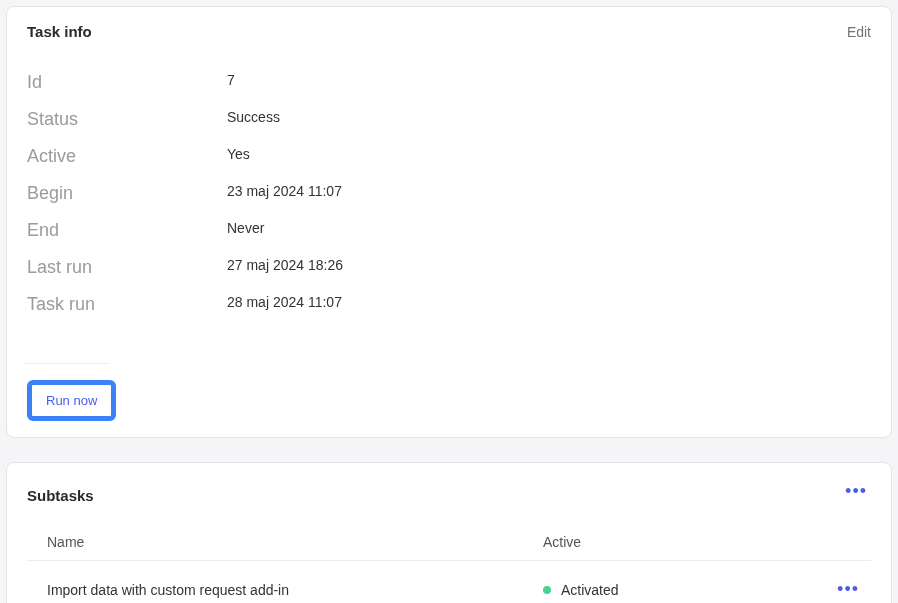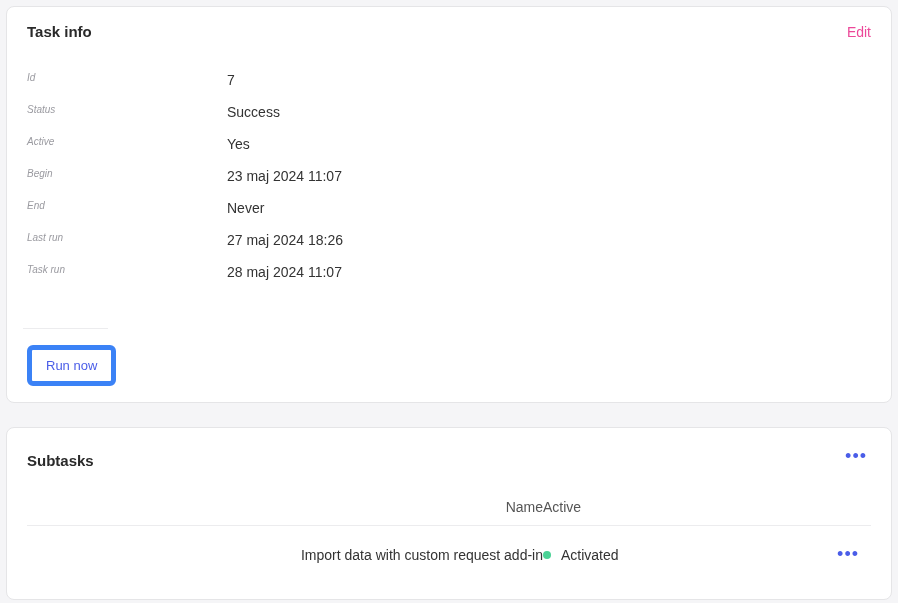--- a/index.html
+++ b/index.html
@@ -29,34 +29,33 @@
       justify-content: space-between;
       align-items: center;
       margin-bottom: 24px;
     }
     .card-title {
       font-size: 15px;
       font-weight: 600;
       color: #2a2a2a;
     }
     .edit-link {
-      color: #ec4899;
+      color: #737373;
       font-size: 14px;
       text-decoration: none;
       cursor: pointer;
     }
     .info-row {
       display: flex;
       padding: 8px 0;
     }
     .info-label {
       width: 200px;
       color: #9a9aa0;
-      font-size: 10px;
-      font-style: italic;
+      font-size: 18px;
     }
     .info-value {
       color: #333;
       font-size: 14px;
     }
     .divider-section {
       margin-top: 24px;
       padding-top: 16px;
     }
     .run-button {
@@ -93,21 +92,20 @@
       font-size: 14px;
     }
     .subtasks-table-row {
       display: flex;
       padding: 18px 8px 18px 20px;
       align-items: center;
       font-size: 14px;
     }
     .col-name {
       flex: 1;
-      text-align: right;
     }
     .col-active {
       width: 280px;
       display: flex;
       align-items: center;
     }
     .col-actions {
       width: 40px;
       text-align: right;
     }

